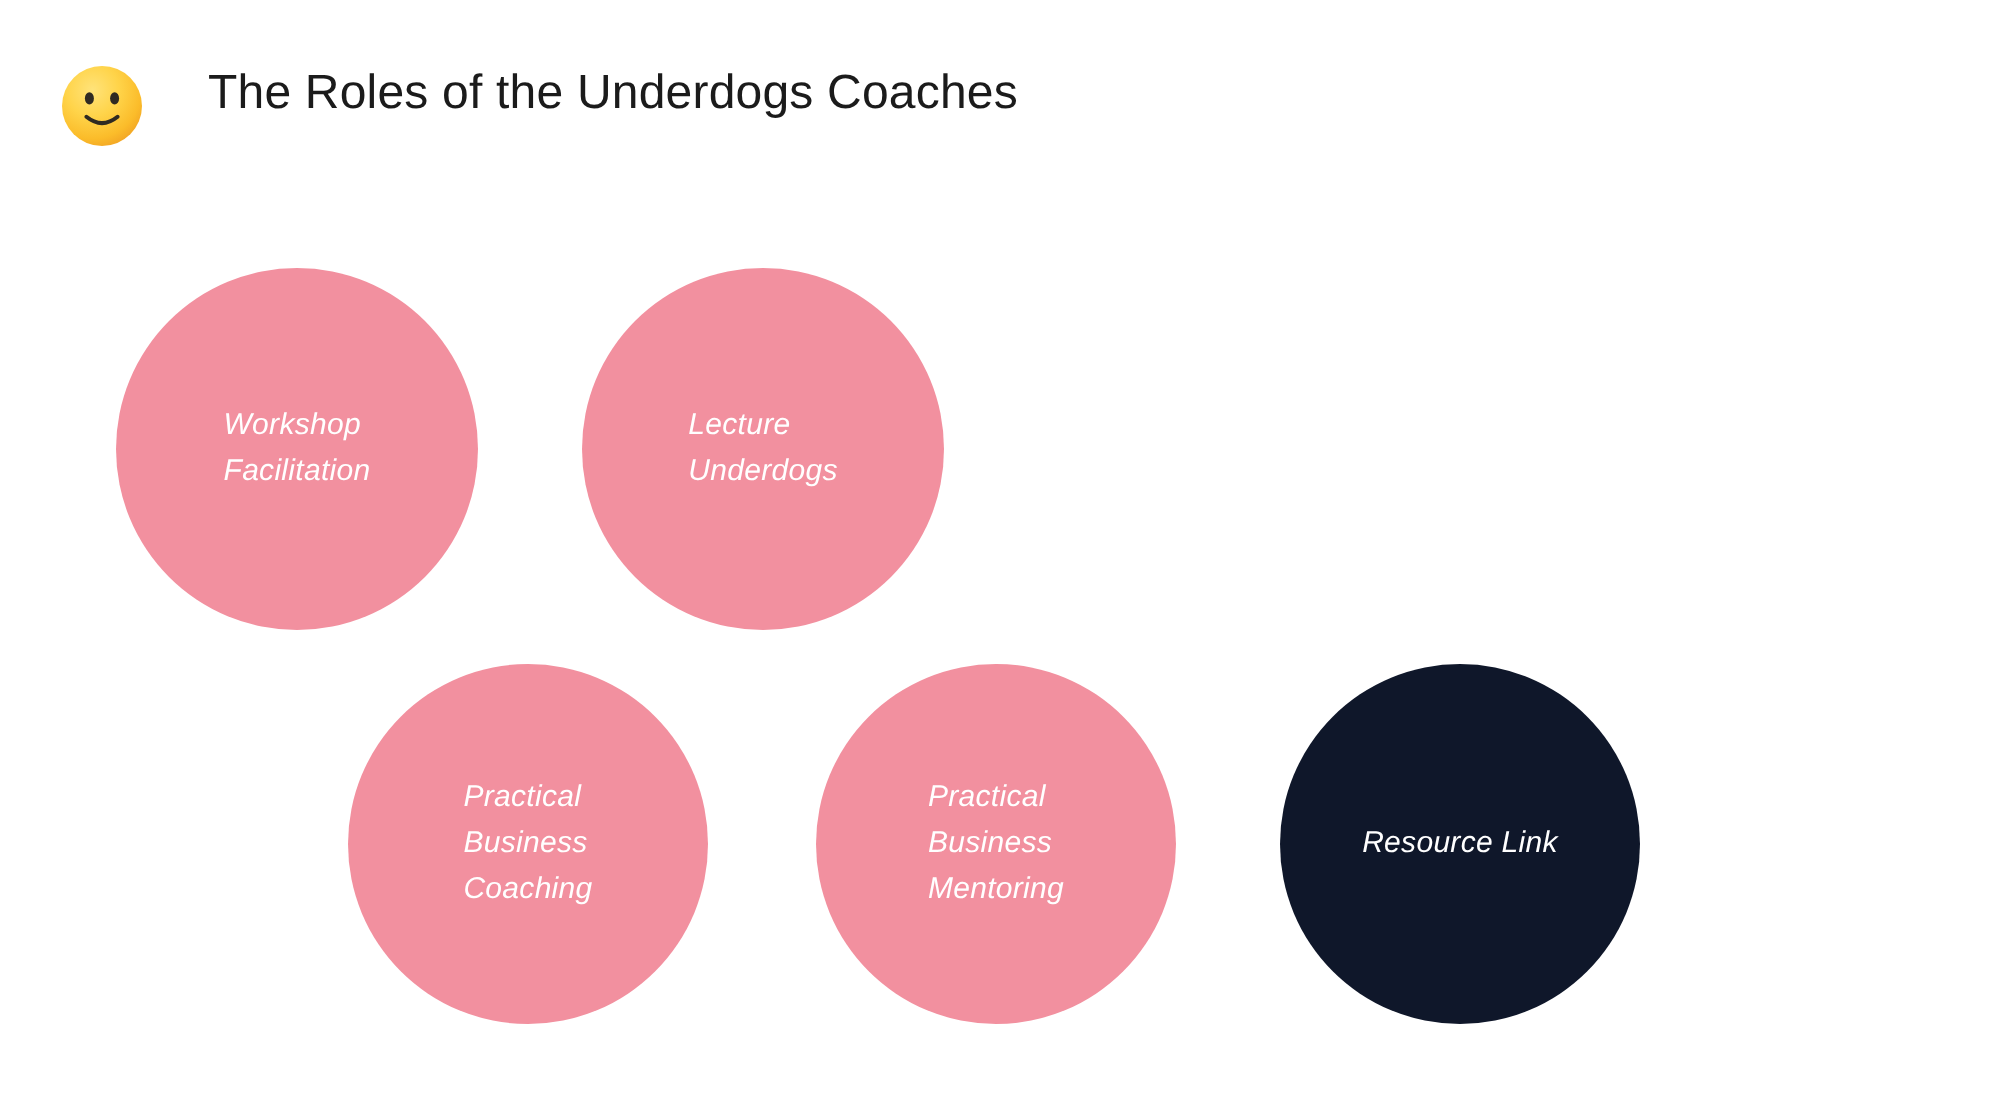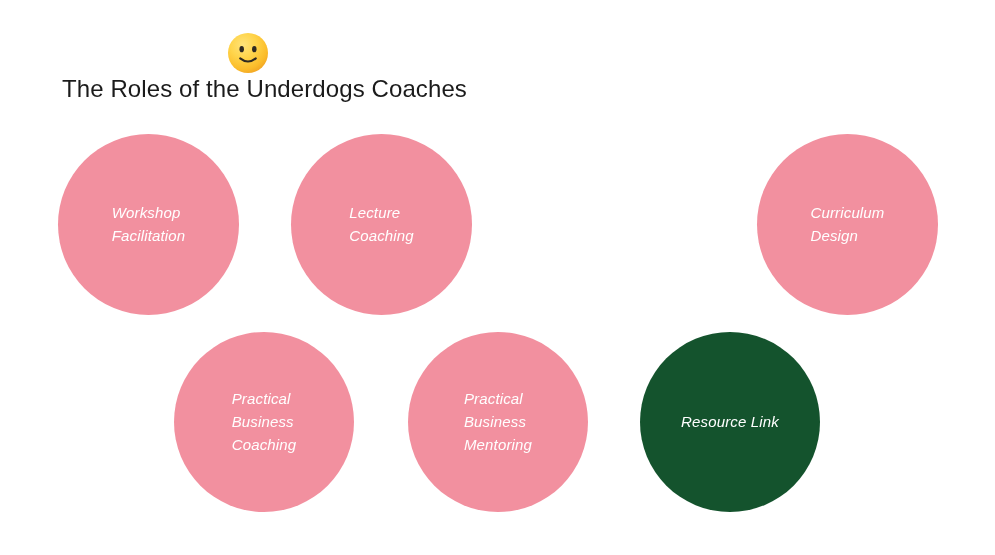--- a/index.html
+++ b/index.html
@@ -19,22 +19,20 @@
     overflow: hidden;
   }
 
   
   #title-row {
     position: absolute;
     left: 30px;
     top: 32px;
     height: 44px;
     display: flex;
-    align-items: center;
-    flex-direction: column;
   }
   #emoji-icon {
     width: 42px;
     height: 42px;
     flex: 0 0 42px;
     position: relative;
     display: block;
   }
   #emoji-icon svg {
     display: block;
@@ -98,38 +96,34 @@
     <span id="slide-title">The Roles of the Underdogs Coaches</span>
   </div>
 
   <div class="bubble" style="left:58px; top:134px; width:181px; height:181px; background:#f2909f;">
     <span class="bubble-label">Workshop
 Facilitation</span>
   </div>
 
   <div class="bubble" style="left:291px; top:134px; width:181px; height:181px; background:#f2909f;">
     <span class="bubble-label">Lecture
-Coaching</span>
+Underdogs</span>
   </div>
 
 
-  <div class="bubble" style="left:757px; top:134px; width:181px; height:181px; background:#f2909f;">
-    <span class="bubble-label">Curriculum
-Design</span>
-  </div>
 
   <div class="bubble" style="left:174px; top:332px; width:180px; height:180px; background:#f2909f;">
     <span class="bubble-label">Practical
 Business
 Coaching</span>
   </div>
 
   <div class="bubble" style="left:408px; top:332px; width:180px; height:180px; background:#f2909f;">
     <span class="bubble-label">Practical
 Business
 Mentoring</span>
   </div>
 
-  <div class="bubble" style="left:640px; top:332px; width:180px; height:180px; background:#14532d;">
+  <div class="bubble" style="left:640px; top:332px; width:180px; height:180px; background:#0f172a;">
     <span class="bubble-label center-text">Resource Link</span>
   </div>
 
 </div>
 
 </body></html>

